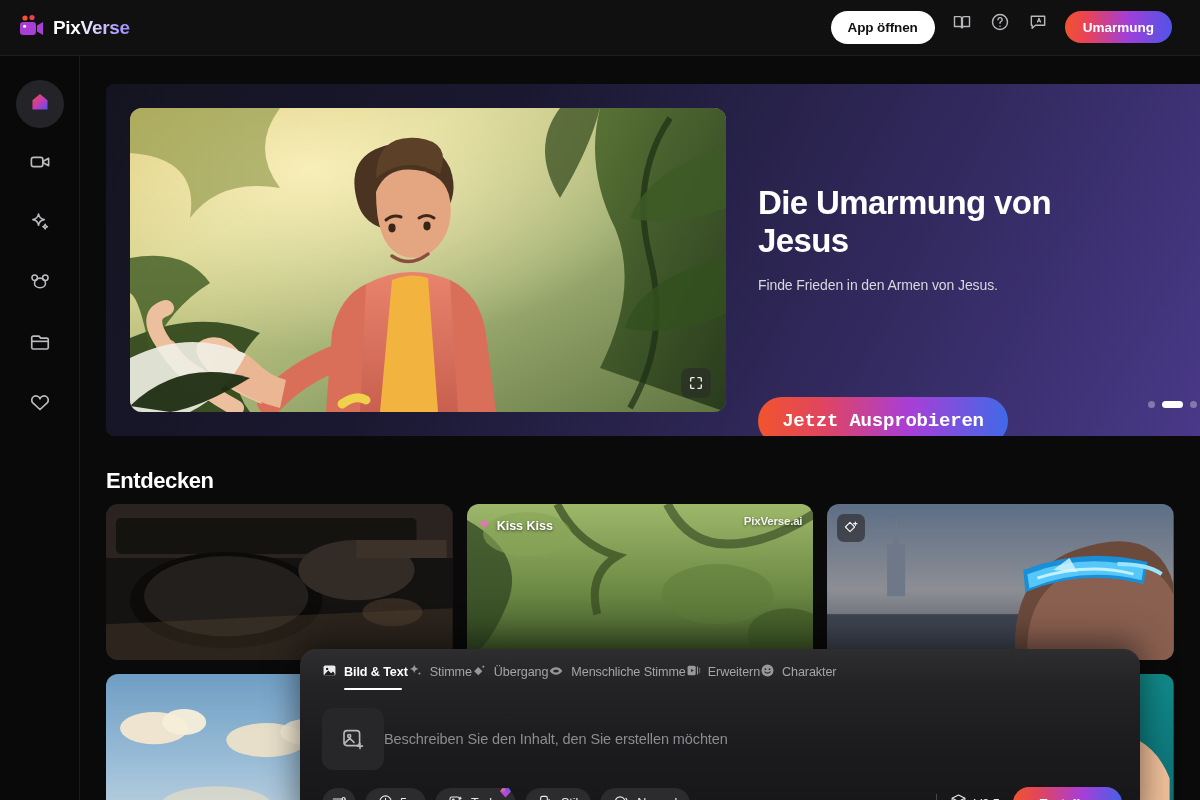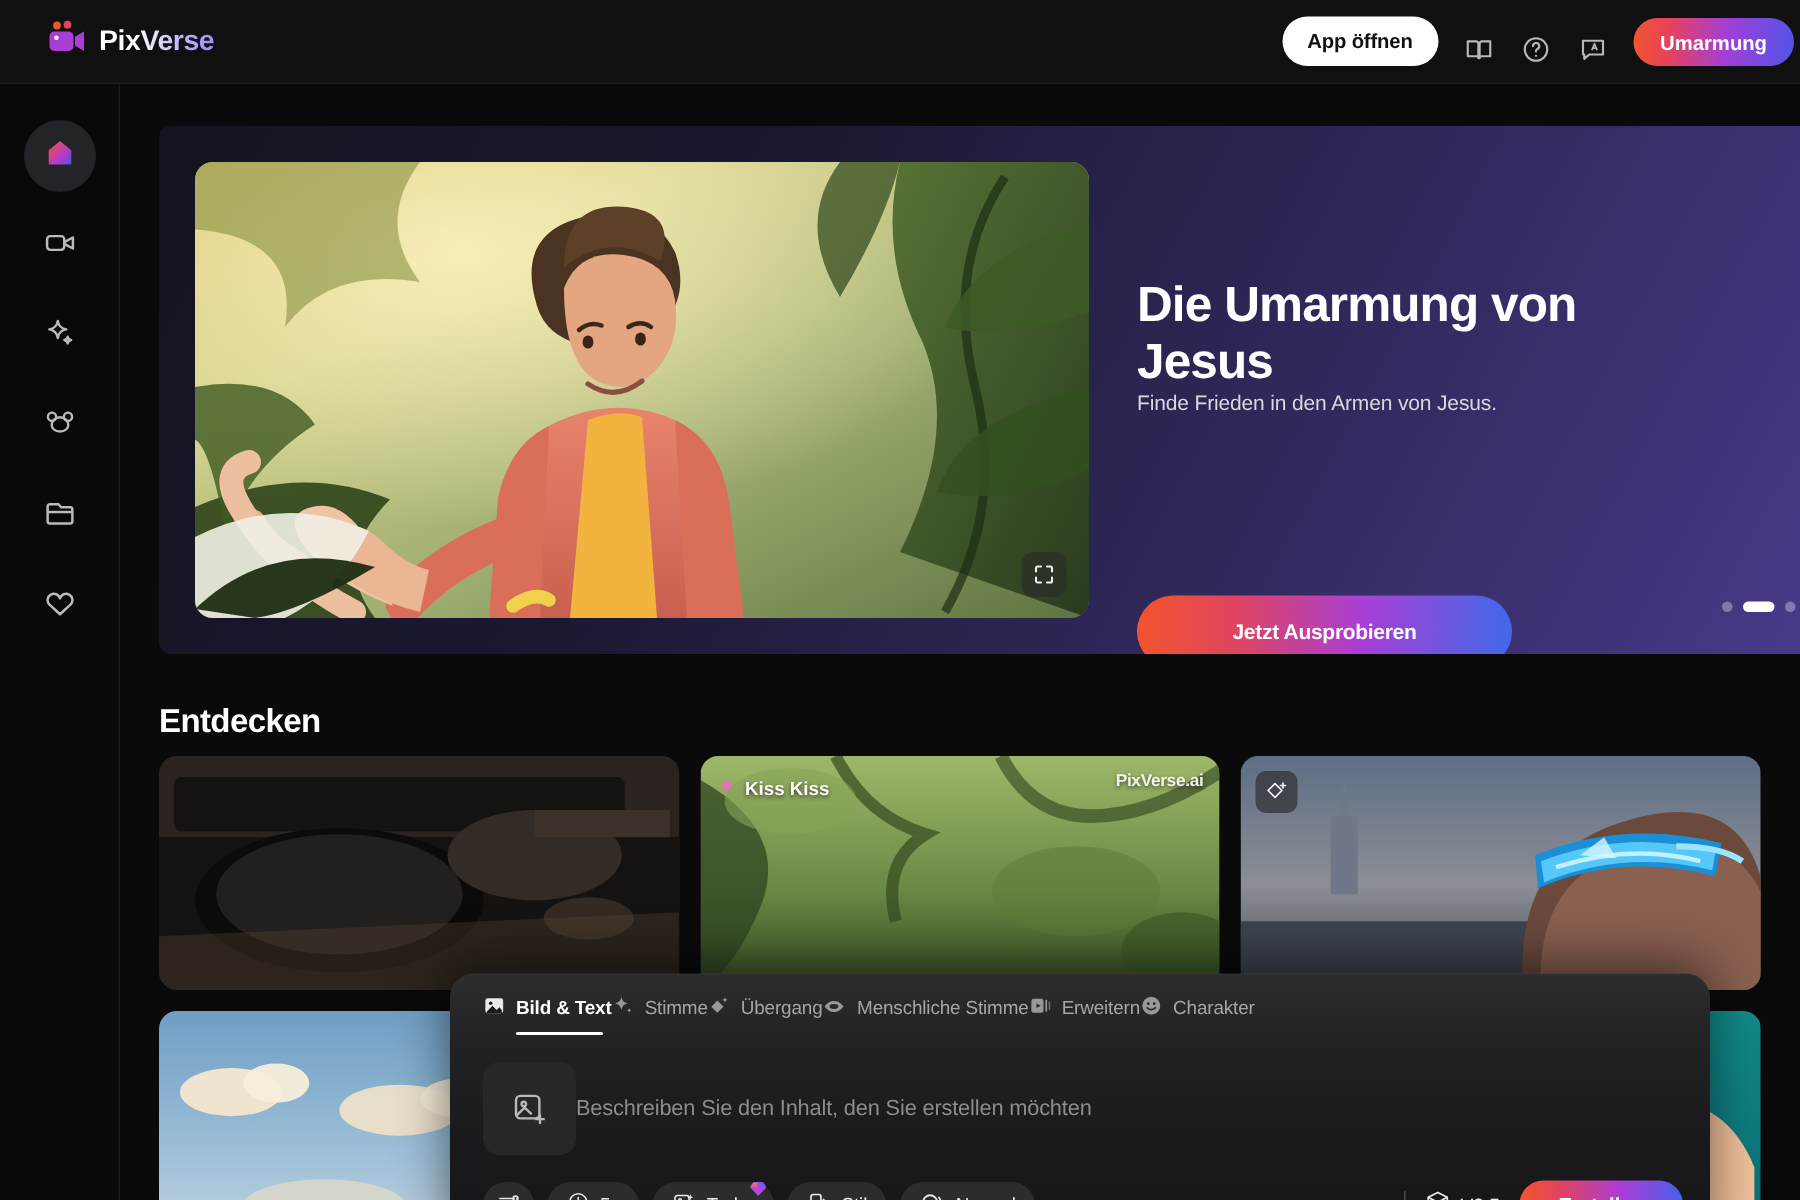--- a/index.html
+++ b/index.html
@@ -12,29 +12,29 @@
   }
 
   
   #header {
     position:absolute; top:0; left:0; width:1200px; height:56px;
     background:#101011;
     display:flex; align-items:center;
     border-bottom:1px solid #1d1d1f;
     z-index:40;
   }
-  #brand { display:flex; align-items:center; gap:9px; padding-left:31px; }
+  #brand { display:flex; align-items:center; gap:9px; padding-left:18px; }
   #brand-name {
     font-size:19px; font-weight:bold; letter-spacing:-.3px;
     background:linear-gradient(92deg,#ffffff 30%,#b9a6ff 78%,#9b8cff 100%);
     -webkit-background-clip:text; background-clip:text; color:transparent;
   }
   #header-right {
-    margin-left:auto; padding-right:4px;
-    display:flex; align-items:flex-end; gap:16px;
+    margin-left:auto; padding-right:28px;
+    display:flex; align-items:flex-start; gap:16px;
   }
   #open-app-btn {
     background:#fff; color:#111; border:none; border-radius:18px;
     height:33px; padding:0 17px; font-size:13.5px; font-weight:bold;
     font-family:inherit; cursor:pointer; letter-spacing:-.1px;
   }
   .hdr-icon {
     width:22px; height:22px; display:flex; align-items:center; justify-content:center;
     cursor:pointer; opacity:.85;
   }
@@ -83,26 +83,26 @@
     width:30px; height:30px; border-radius:8px;
     background:rgba(40,40,40,.55);
     display:flex; align-items:center; justify-content:center; cursor:pointer;
   }
   #hero-text { position:absolute; left:652px; top:100px; width:380px; }
   #hero-title {
     font-size:33px; line-height:38px; font-weight:bold;
     letter-spacing:-.6px; color:#fff;
   }
   #hero-sub {
-    margin-top:0; font-size:14px; color:#d8d8de; letter-spacing:-.1px;
+    margin-top:17px; font-size:14px; color:#d8d8de; letter-spacing:-.1px;
   }
   #hero-cta {
     position:absolute; left:652px; top:313px; width:250px; height:48px;
-    border:none; border-radius:24px; cursor:pointer; font-family:Liberation Sans, sans-serif;
-    font-size:14px; font-weight:bold; color:#fff; letter-spacing:-.2px;
+    border:none; border-radius:24px; cursor:pointer; font-family:Liberation Mono, monospace;
+    font-size:19px; font-weight:bold; color:#fff; letter-spacing:-.2px;
     background:linear-gradient(92deg,#f2542d 0%,#e0455f 26%,#a93ed6 60%,#3f6ae8 100%);
   }
   #hero-dots {
     position:absolute; right:27px; bottom:28px;
     display:flex; align-items:center; gap:7px;
   }
   #hero-dots .dot {
     width:7px; height:7px; border-radius:4px;
     background:rgba(255,255,255,.33); cursor:pointer;
   }

